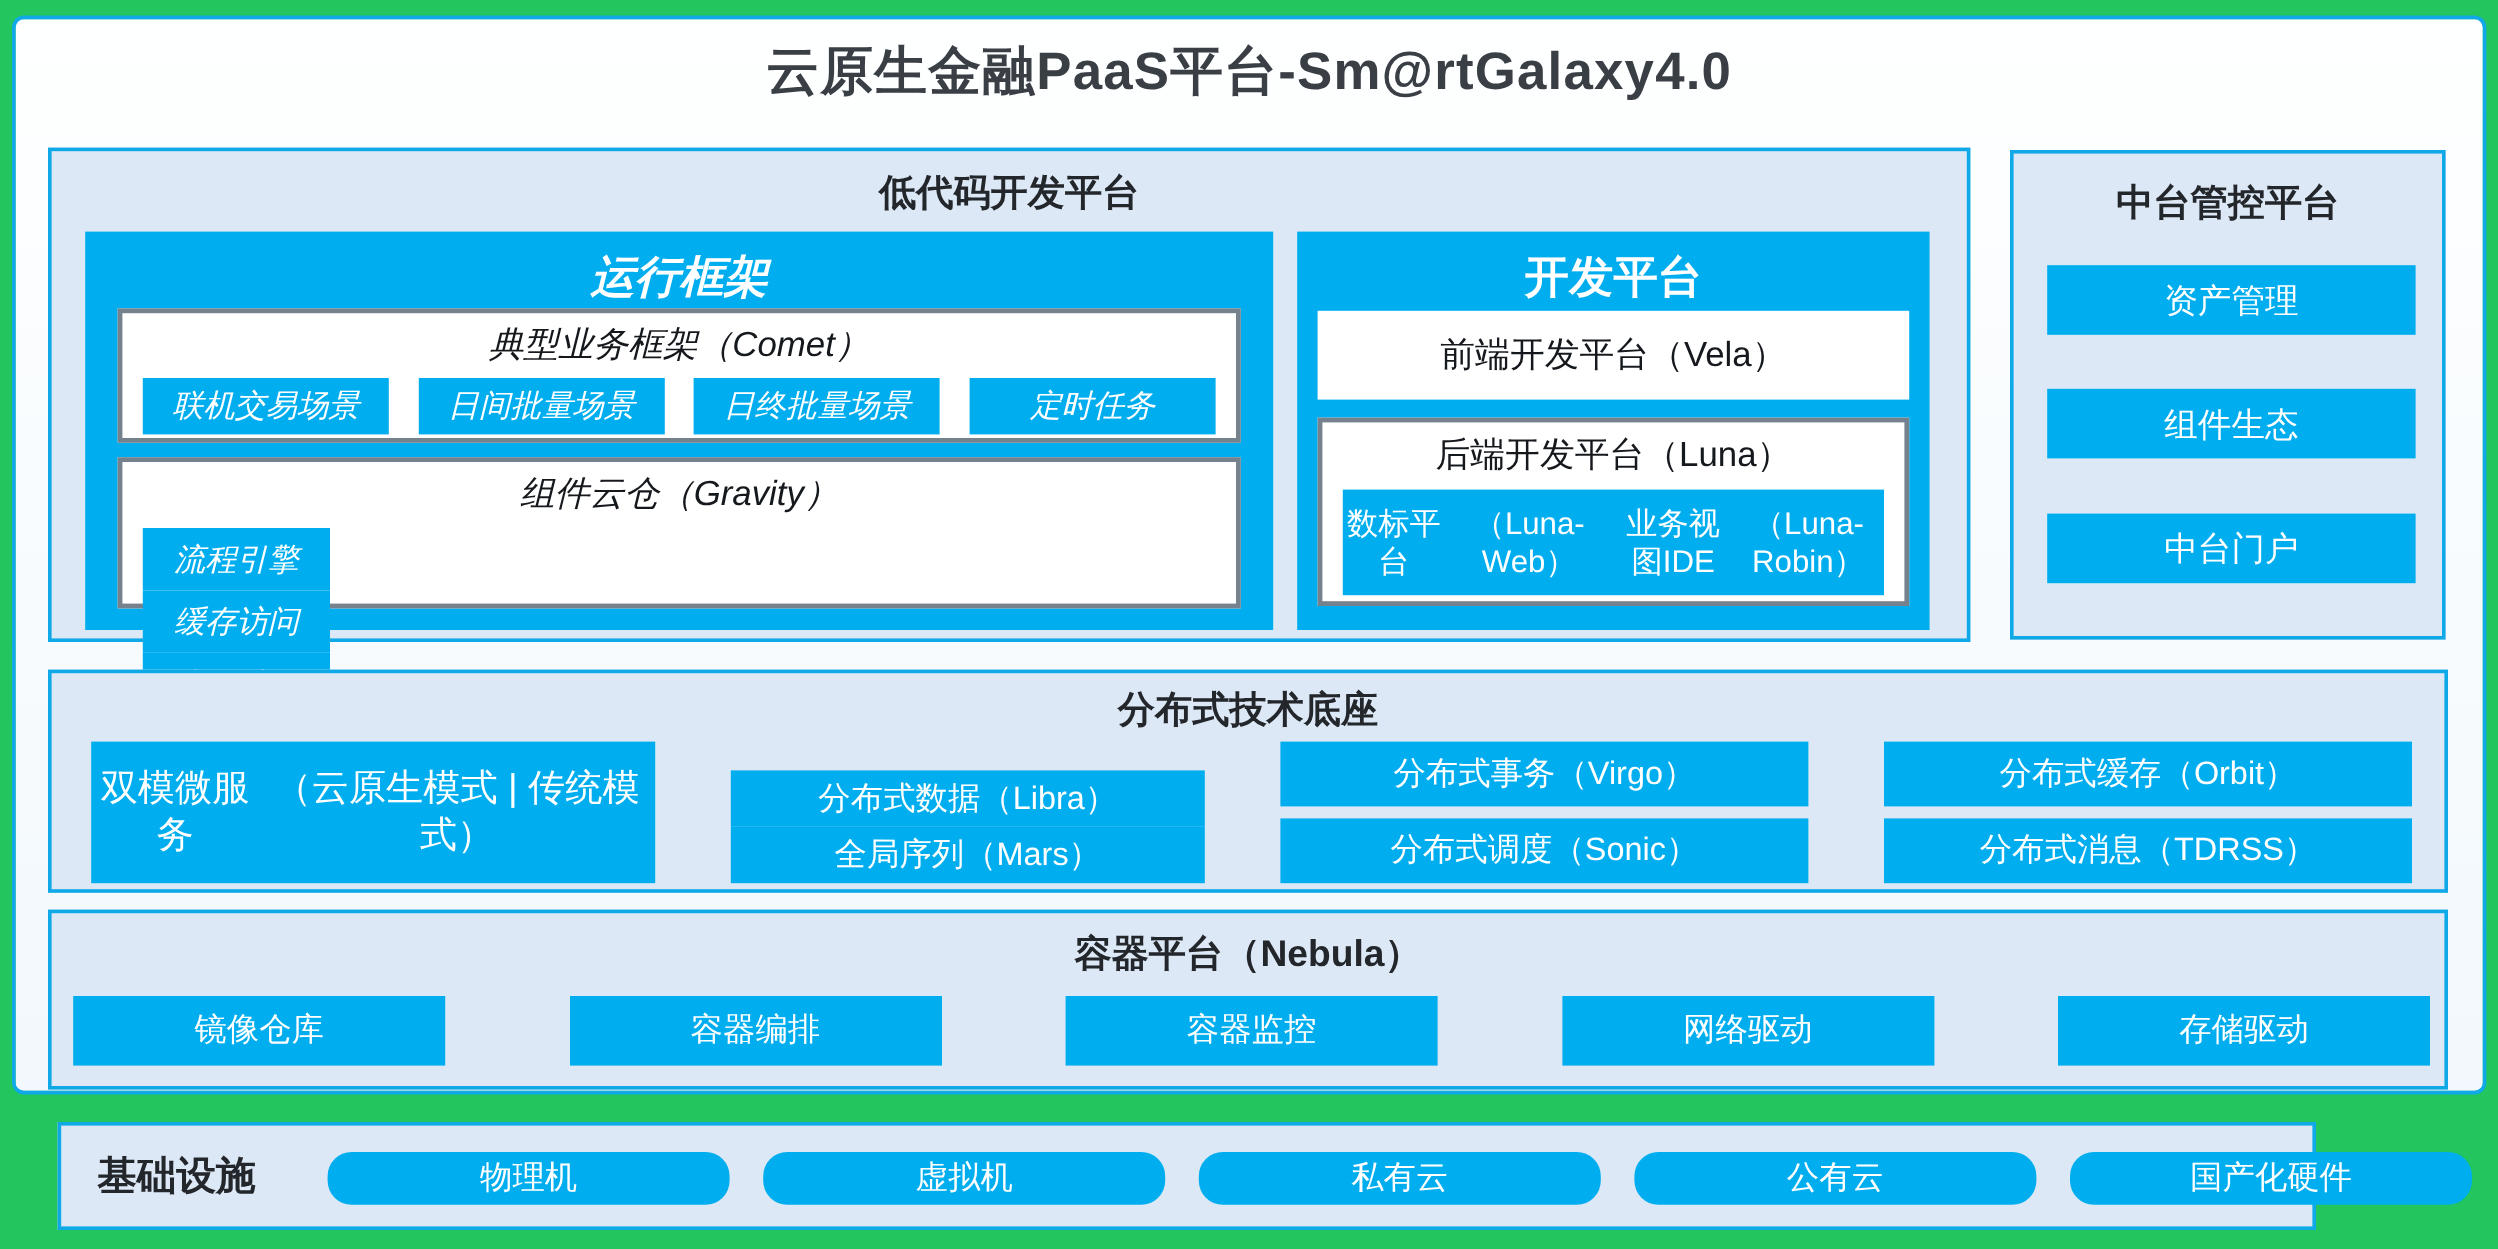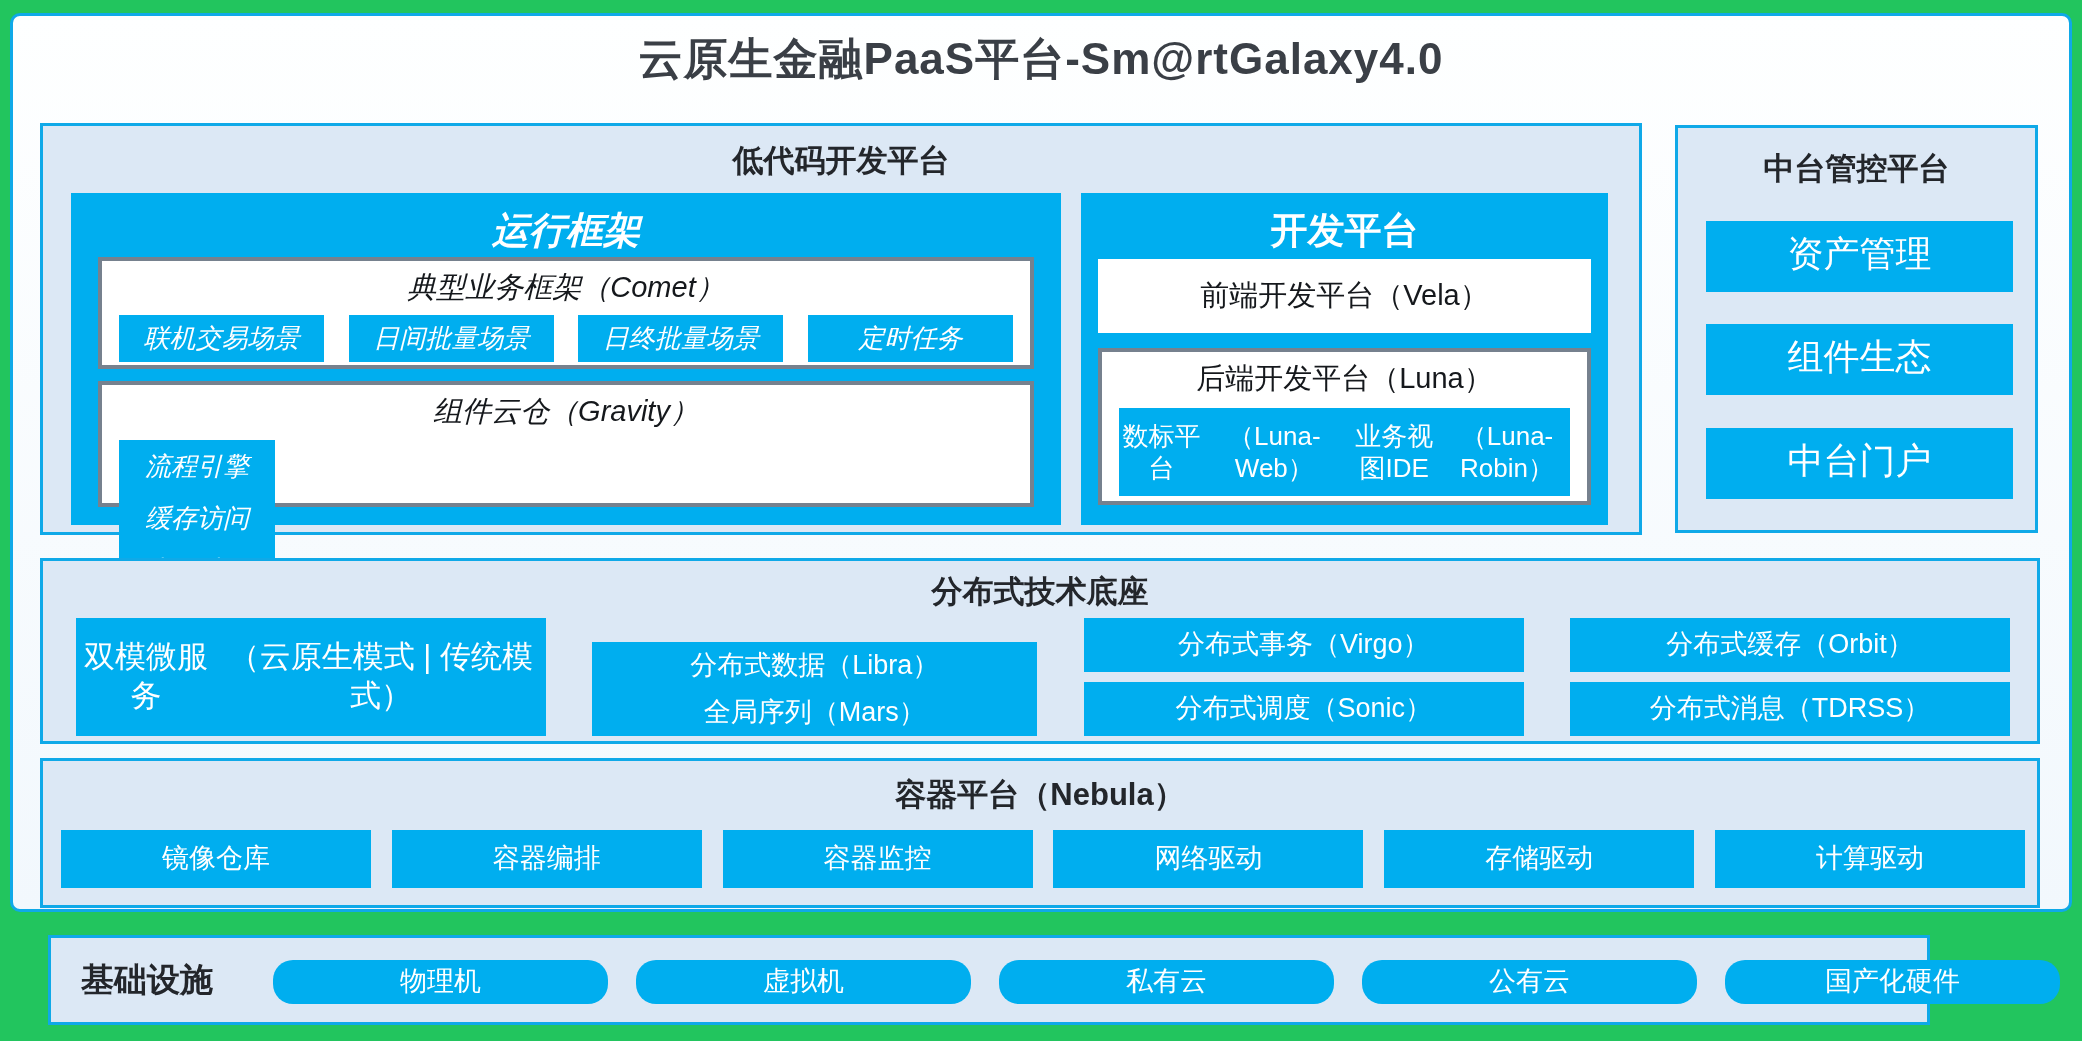--- a/index.html
+++ b/index.html
@@ -42,29 +42,29 @@
   .wb-title{margin-top:7px;}
 
   .dev{left:1038px;top:67px;width:527px;height:332px;padding-top:13px;}
   .vela{left:17px;top:66px;width:493px;height:74px;display:flex;align-items:center;justify-content:center;}
   .luna{left:17px;top:155px;width:493px;height:157px;}
   .luna-row{padding:0 17px;margin-top:9px;}
   .luna-row .btn{width:226px;height:88px;}
 
   
   .middle{left:1675px;top:125px;width:363px;height:408px;padding-top:20px;}
-  .mid-btn{position:absolute;left:28px;width:307px;height:71px;font-size:36px;font-family:Liberation Mono, monospace;}
+  .mid-btn{position:absolute;left:28px;width:307px;height:58px;font-size:28px;}
   .mid-btn.b1{top:93px;} .mid-btn.b2{top:196px;} .mid-btn.b3{top:300px;}
 
   
   .distributed{left:40px;top:558px;width:2000px;height:186px;padding-top:10px;}
   .dist-row{position:absolute;left:33px;top:57px;width:1934px;height:118px;}
   .tallbox{width:470px;height:118px;font-size:31px;}
   .dist-col{display:flex;flex-direction:column;justify-content:space-between;width:440px;}
-  .dist-col.w2{width:445px;margin-top:24px;}
+  .dist-col.w2{width:395px;margin-top:24px;}
   .dist-col .btn{height:54px;font-size:27px;}
 
   
   .containerp{left:40px;top:758px;width:2000px;height:150px;padding-top:13px;}
   .cont-row{position:absolute;left:18px;top:69px;width:1964px;}
   .cont-row .btn{width:310px;height:58px;font-size:27px;}
 
   
   .infra{left:10px;top:935px;width:1882px;height:90px;margin-left:38px;}
   .infra-label{position:absolute;left:30px;top:0;bottom:0;display:flex;align-items:center;
@@ -160,21 +160,20 @@
   </div>
 
   <div class="section containerp">
     <div class="sec-title">容器平台（Nebula）</div>
     <div class="row cont-row">
       <div class="btn">镜像仓库</div>
       <div class="btn">容器编排</div>
       <div class="btn">容器监控</div>
       <div class="btn">网络驱动</div>
       <div class="btn">存储驱动</div>
-      <div class="btn">计算驱动</div>
     </div>
   </div>
 
   <div class="section infra">
     <div class="infra-label">基础设施</div>
     <div class="infra-row">
       <div class="btn">物理机</div>
       <div class="btn">虚拟机</div>
       <div class="btn">私有云</div>
       <div class="btn">公有云</div>

